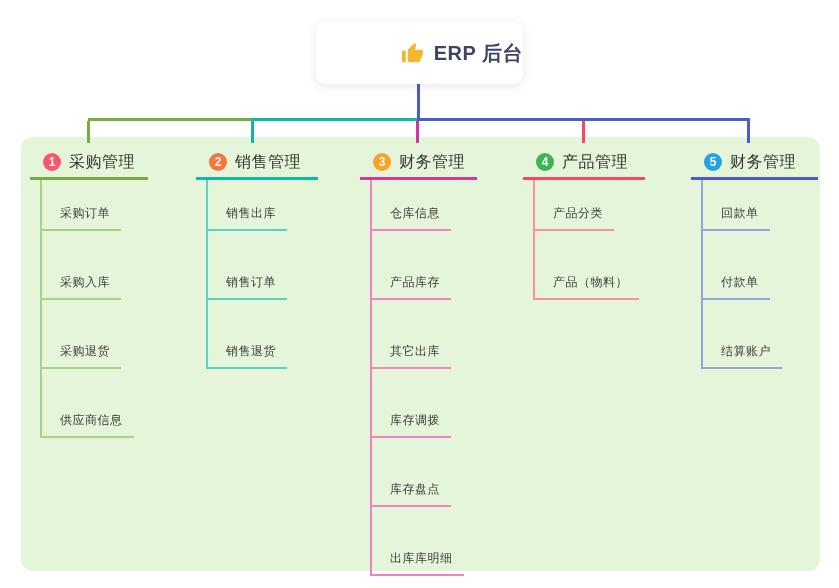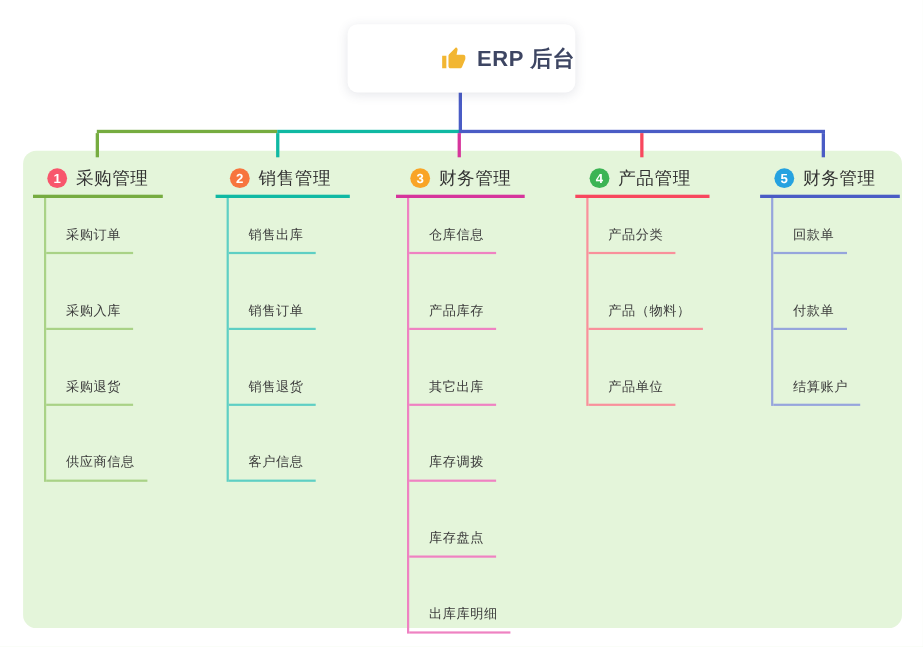--- a/index.html
+++ b/index.html
@@ -114,23 +114,20 @@
     <ul class="children">
         <li>
           <span>销售出库</span>
         </li>
         <li>
           <span>销售订单</span>
         </li>
         <li>
           <span>销售退货</span>
         </li>
-        <li>
-          <span>客户信息</span>
-        </li>
       </ul>
   </div>
     <div class="branch" style="left: 360px; --line: #d6359c; --child-line: #ef82c2; --badge: #f9a426;">
     <div class="branch-header" style="width: 117px;">
       <span class="badge">3</span>
       <span class="branch-label">财务管理</span>
     </div>
     <ul class="children">
         <li>
           <span>仓库信息</span>
@@ -157,23 +154,20 @@
       <span class="badge">4</span>
       <span class="branch-label">产品管理</span>
     </div>
     <ul class="children">
         <li>
           <span>产品分类</span>
         </li>
         <li>
           <span>产品（物料）</span>
         </li>
-        <li>
-          <span>产品单位</span>
-        </li>
       </ul>
   </div>
     <div class="branch" style="left: 691px; --line: #4a5cc5; --child-line: #96a5dc; --badge: #25a2e0;">
     <div class="branch-header" style="width: 127px;">
       <span class="badge">5</span>
       <span class="branch-label">财务管理</span>
     </div>
     <ul class="children">
         <li>
           <span>回款单</span>

